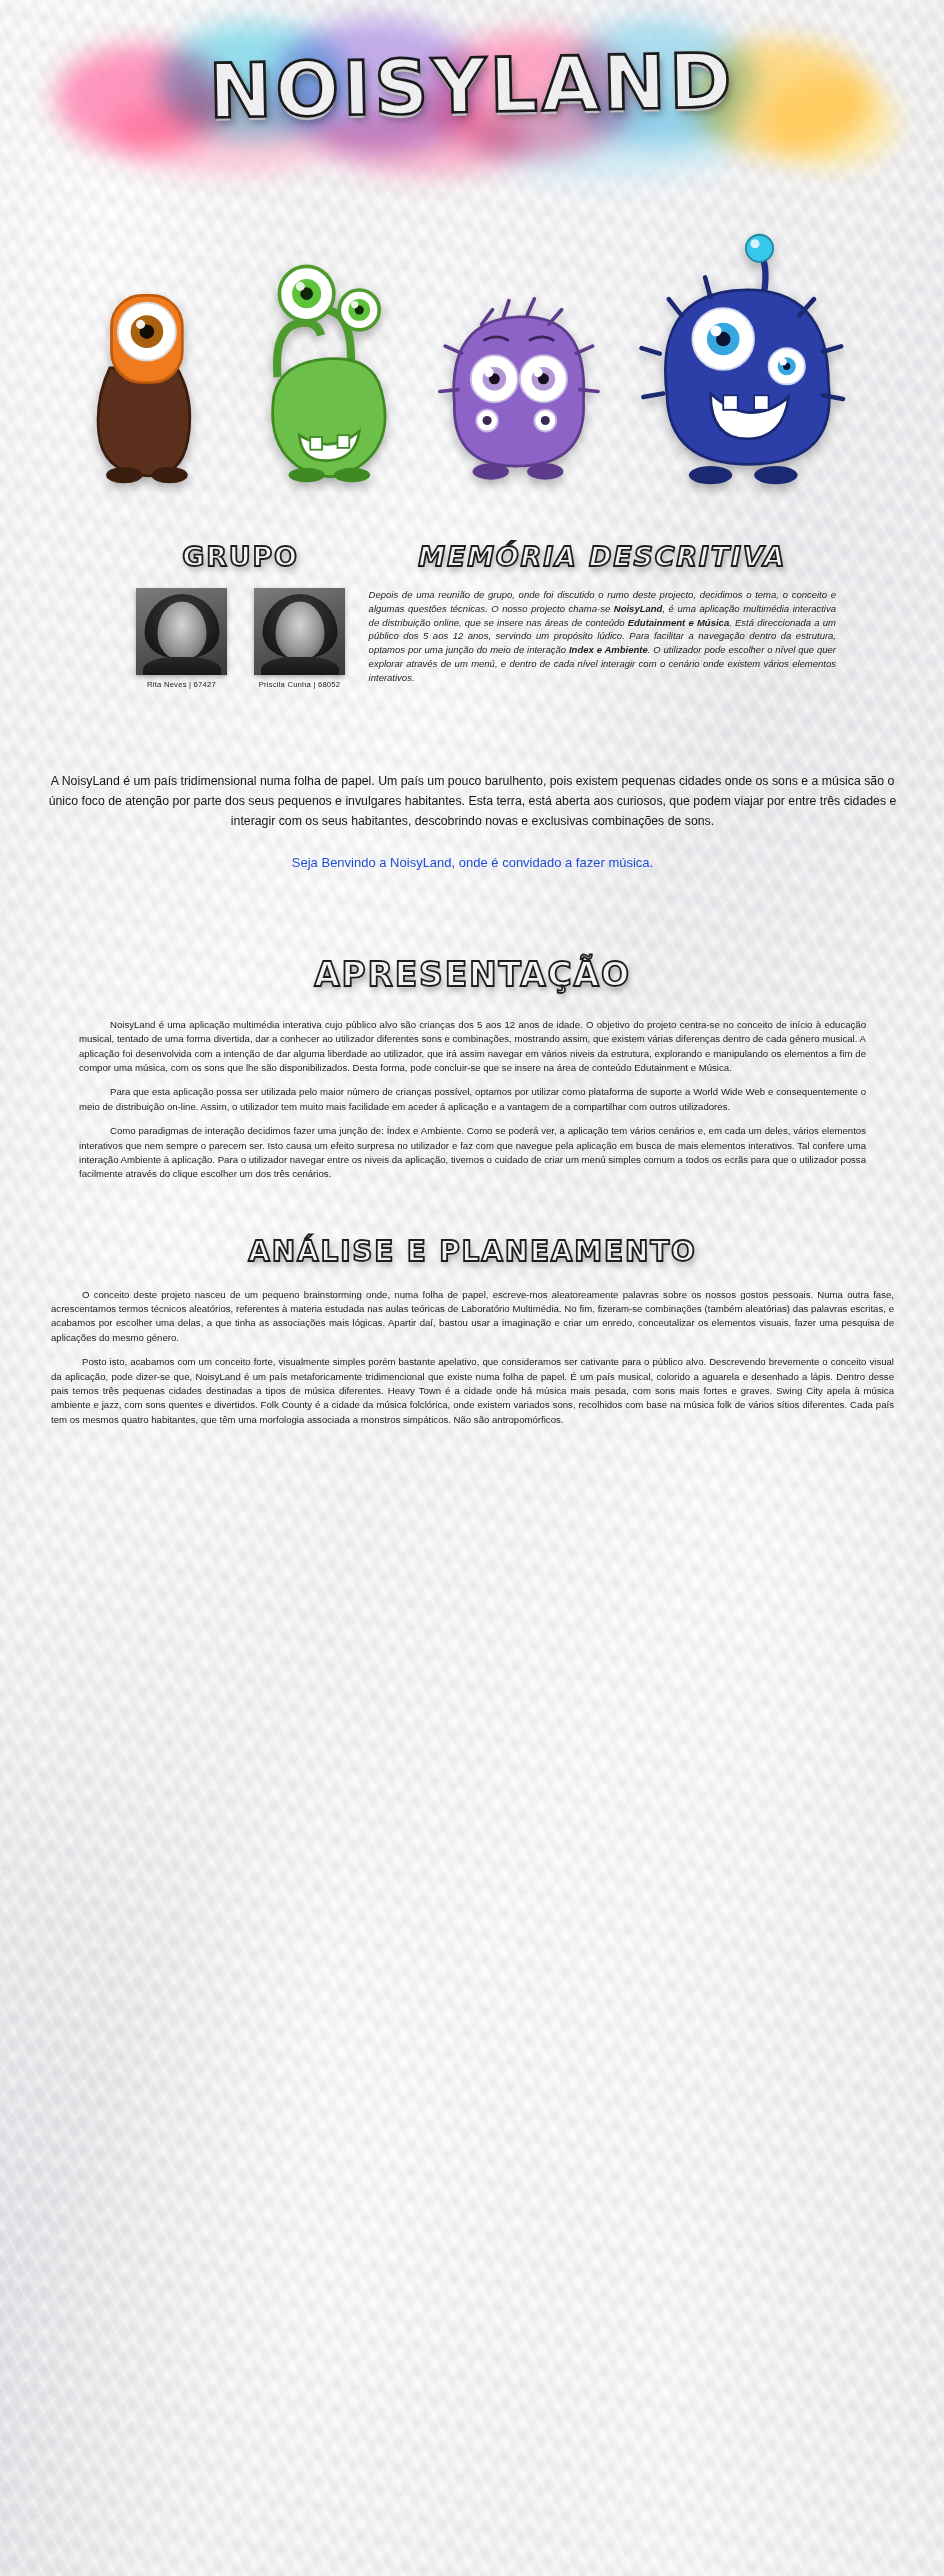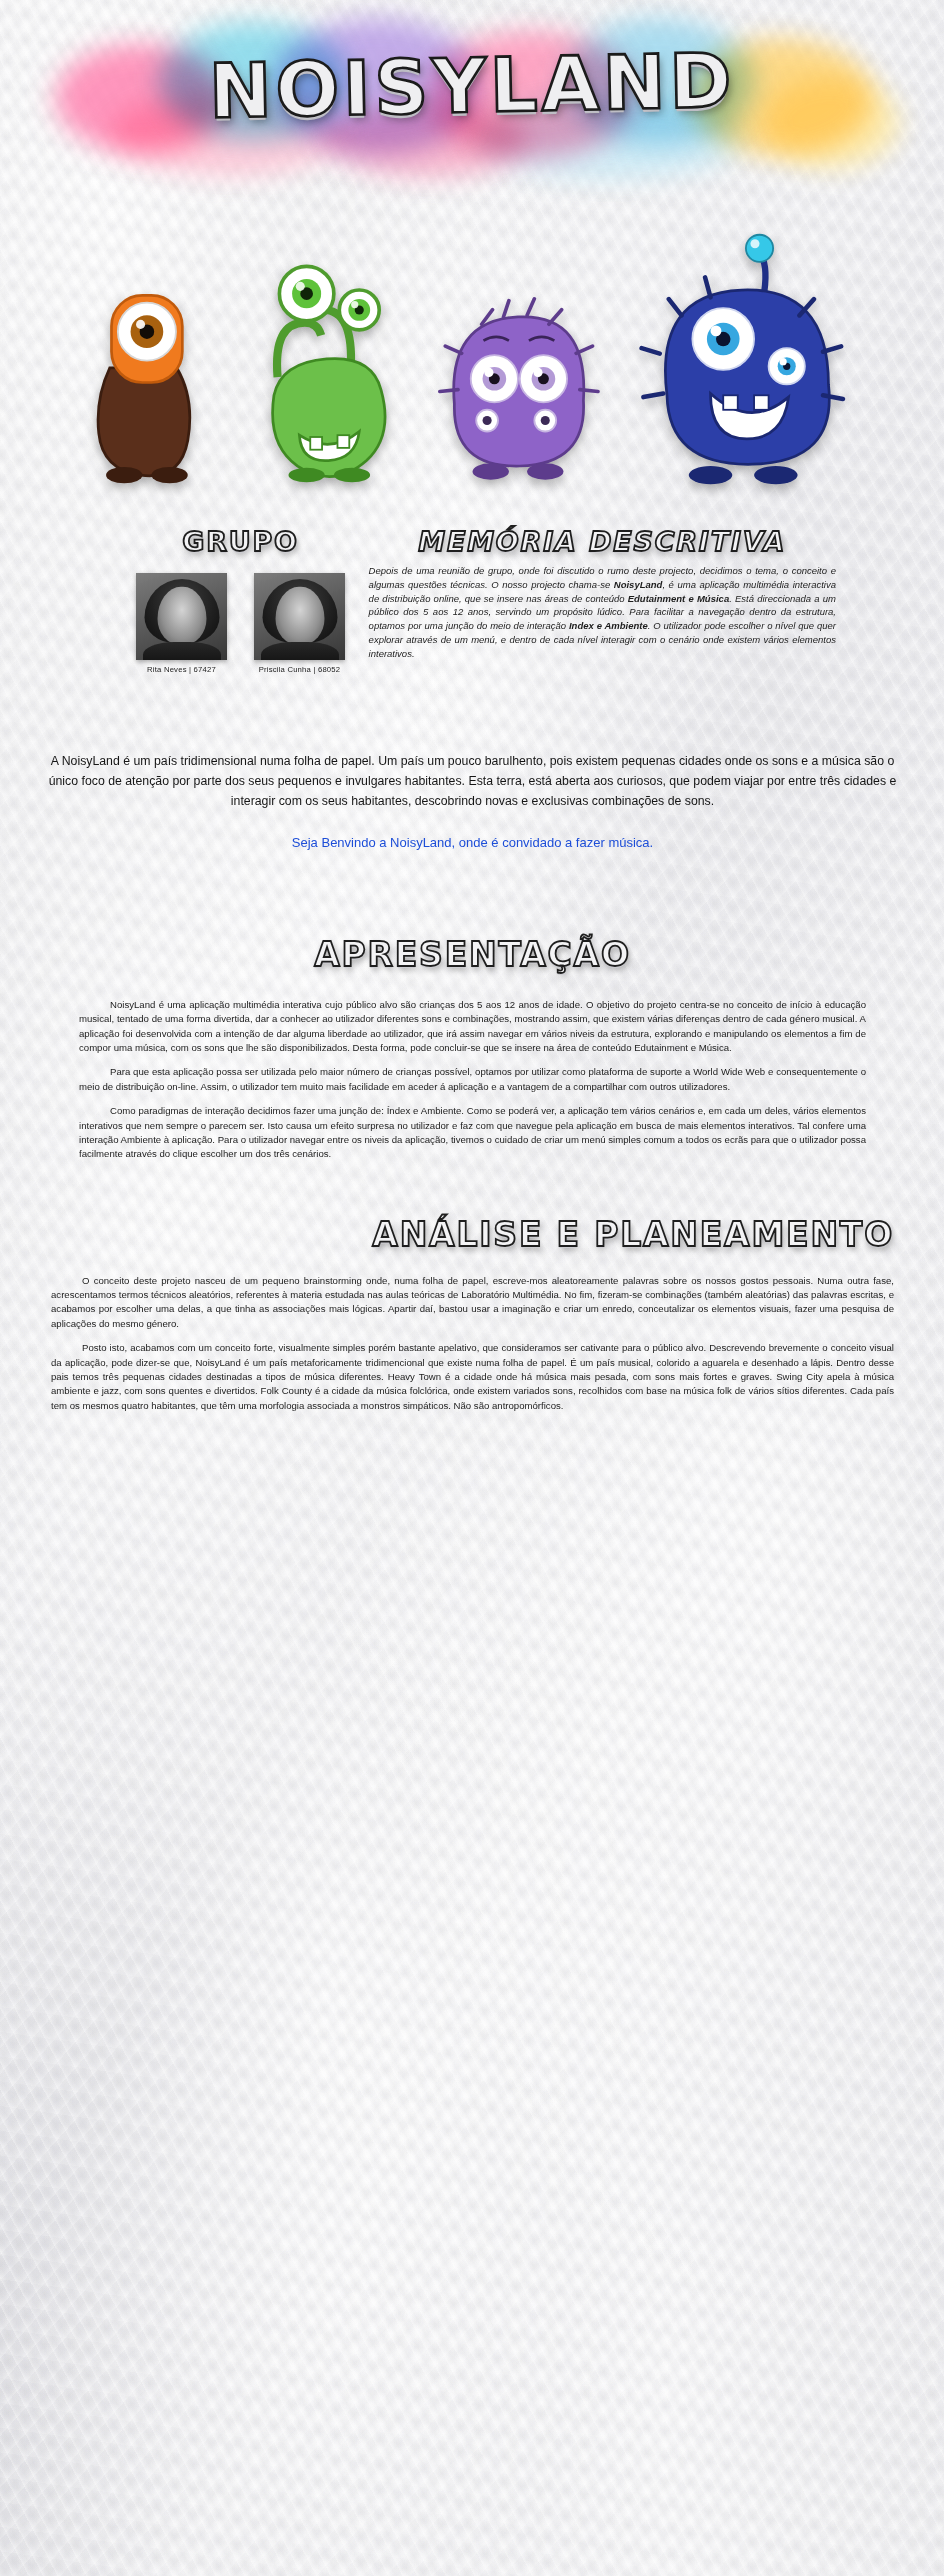--- a/index.html
+++ b/index.html
@@ -79,26 +79,27 @@
 
   
   .sec-title {
     text-align:center;
     font-family: "DejaVu Sans", sans-serif;
     font-weight: 700;
     color:#f3f3f5;
     -webkit-text-stroke: 1.8px #1e1e1e;
     text-shadow: 0 1.8px 0 #cdcdd2, 1.8px 3.6px 6.4px rgba(0,0,0,.32);
     letter-spacing: 1.8px;
+    margin-top: 15px;
   }
   .t-grupo { font-size: 27px; }
   .t-mem   { font-size: 27px; }
   .t-proj  { font-size: 42px; margin: 0 0 20px; }
   .t-apres { font-size: 33px; margin: 0 0 23.6px; }
-  .t-anal  { font-size: 33px; margin: 0 0 20px; text-align: right; }
+  .t-anal  { font-size: 28px; margin: 0 0 20px; }
 
   
   .two-col {
     display:flex;
     gap: 23.6px;
     padding: 0 109px 0 136px;
     margin-top: 40px;
   }
   .col-grupo { width: 209px; flex: none; }
   .col-mem   { flex: 1; font-style: italic; }
@@ -298,21 +299,21 @@
               <div class="face"></div>
               <div class="body"></div>
           </div>
           <div class="photo-cap">Priscila Cunha | 68052</div>
         </div>
       </div>
     </div>
 
     <div class="col-mem">
       <div class="sec-title t-mem">MEMÓRIA DESCRITIVA</div>
-      <p class="body-text" style="margin-top:7px;">
+      <p class="body-text" style="margin-top:16px;">
         <span>Depois de uma reunião de grupo, onde foi discutido o rumo deste projecto, decidimos o tema, o conceito e algumas questões técnicas. O nosso projecto chama-se </span><b>NoisyLand</b><span>,  é uma aplicação multimédia interactiva de distribuição online, que se insere nas áreas de conteúdo </span><b>Edutainment e Música</b><span>. Está direccionada a um público dos 5 aos 12 anos, servindo um propósito lúdico. Para facilitar a navegação dentro da estrutura, optamos por uma junção do meio de interação </span><b>Index  e  Ambiente</b><span>. O utilizador pode escolher o nível que quer explorar através de um menú, e dentro de cada nível interagir com o cenário onde existem vários elementos interativos.</span>
       </p>
     </div>
   </div>
 
   <div class="sec-proj">
     <p class="proj-text">A NoisyLand é um país tridimensional numa folha de papel. Um país um pouco barulhento, pois existem pequenas cidades onde os sons e a música são o único foco de atenção por parte dos seus pequenos e invulgares habitantes. Esta terra, está aberta aos curiosos, que podem viajar por entre três cidades e interagir com os seus habitantes, descobrindo novas e exclusivas combinações de sons.</p>
     <p class="proj-welcome">Seja Benvindo a NoisyLand, onde é convidado a fazer música.</p>
   </div>
 

